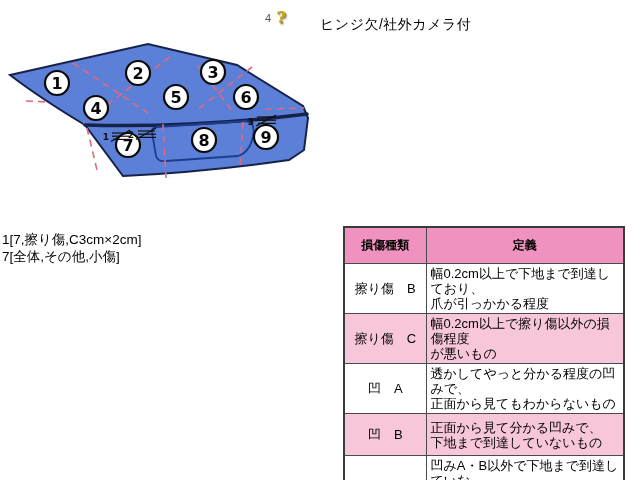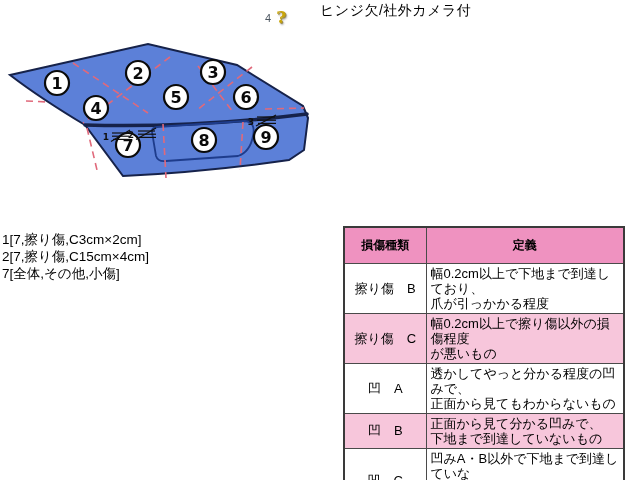--- a/index.html
+++ b/index.html
@@ -1,21 +1,21 @@
 <!DOCTYPE html>
 <html style="--panel-fill: #5C80D8; --panel-stroke: #16224A; --dash-line: #E0697B; --recess-stroke: #1E3C8C; --header-bg: #EF92C0; --row-pink: #F7C6DB; --table-border: #3A3A3A; --question-gold: #C9A50A;"><head>
 <meta charset="utf-8">
 <style>
   html,body{margin:0;padding:0;background:#fff;}
   .stage{
     position:relative;width:640px;height:480px;overflow:hidden;background:#fff;
     font-family:"Liberation Sans","DejaVu Sans",sans-serif;color:#000;
   }
   
-  .title{position:absolute;left:320px;top:2px;font-size:14px;letter-spacing:.5px;white-space:nowrap;}
+  .title{position:absolute;left:320px;top:16px;font-size:14px;letter-spacing:.5px;white-space:nowrap;}
   
   .overall-marker{position:absolute;left:265px;top:9px;display:flex;align-items:flex-start;gap:5px;}
   .marker-num{font-size:11px;color:#4c5660;padding-top:3px;}
   .q-icon{
     font-size:17px;font-weight:bold;color:var(--question-gold,#C9A50A);
     text-shadow:1px 1px 0 #9b8a4b, 1.5px 1.5px 2px rgba(0,0,0,.35);
     font-family:"DejaVu Serif","Liberation Serif",serif;line-height:1;
   }
   
   .diagram{position:absolute;left:0;top:40px;}
@@ -35,21 +35,21 @@
     border:2px solid var(--table-border,#3A3A3A);background:#fff;
   }
   .def-table th,.def-table td{border:1px solid #4a4a4a;overflow:hidden;}
   .def-table th{height:19px;font-size:12px;font-weight:bold;background:var(--header-bg,#EF92C0);padding:8px;}
   .def-table td{font-size:13px;}
   .col-type{width:82px;}
   .col-def{width:198px;}
   td.type{text-align:center;vertical-align:middle;margin-top:48px;}
   td.def{padding:2px 3px 2px 4px;line-height:15px;vertical-align:middle;white-space:pre-line;}
   tr.pink td{background:var(--row-pink,#F7C6DB);}
-  tr.r{height:35px;}
+  tr.r{height:42px;}
   tr.r-last{height:48px;}
 </style>
 </head>
 <body>
 
 <div class="stage">
 
   <div class="title">ヒンジ欠/社外カメラ付</div>
 
   <div class="overall-marker">
@@ -130,21 +130,20 @@
       <text class="mark-label" x="251" y="85">3</text>
       <line class="mark-line" x1="257" y1="77" x2="275" y2="77"></line>
       <line class="mark-line" x1="257" y1="80.2" x2="276" y2="80.2"></line>
       <line class="mark-line" x1="258" y1="83.4" x2="276" y2="83.4"></line>
       <line class="mark-line" x1="256" y1="86" x2="276" y2="75"></line>
     </g>
   </svg>
 
   <div class="damage-list">
     <div class="damage-entry">1[7,擦り傷,C3cm×2cm]</div>
-    <div class="damage-entry">2[7,擦り傷,C15cm×4cm]</div>
     <div class="damage-entry">7[全体,その他,小傷]</div>
   </div>
 
   <table class="def-table">
     <colgroup>
         <col class="col-type">
         <col class="col-def">
       </colgroup>
     <thead>
       <tr>

